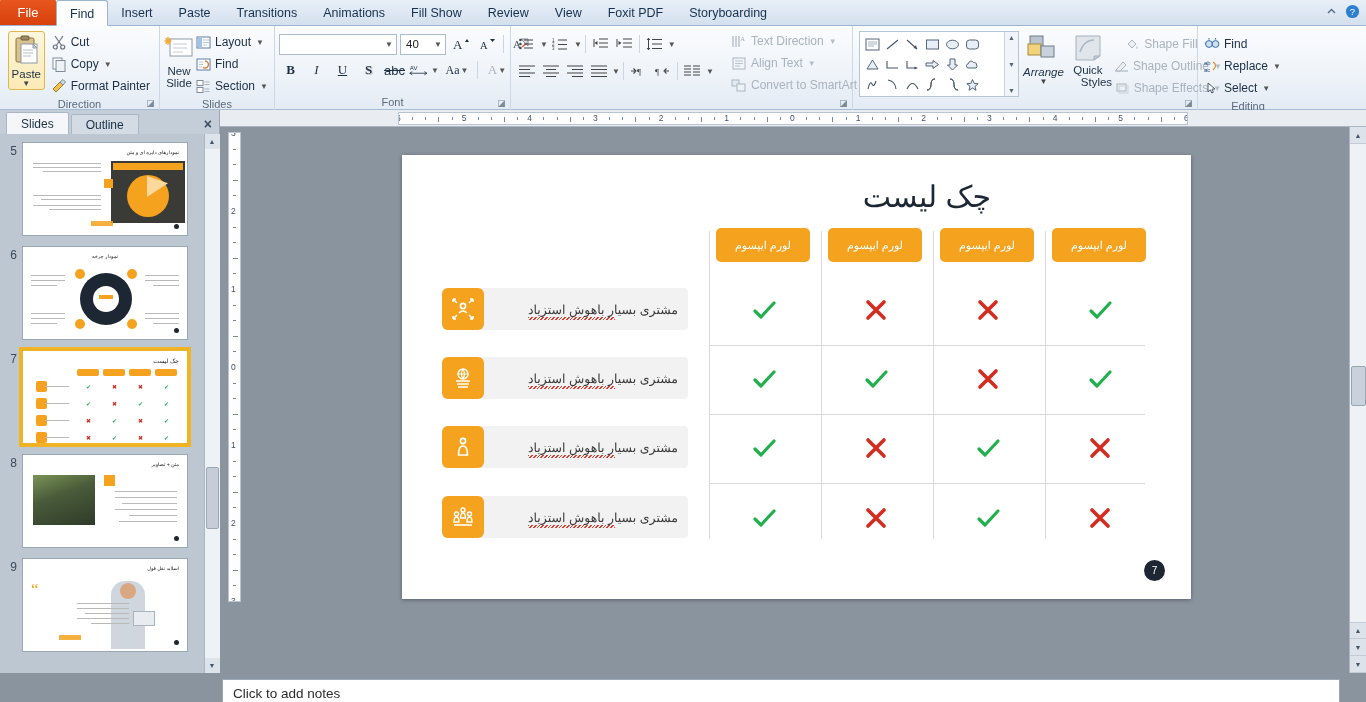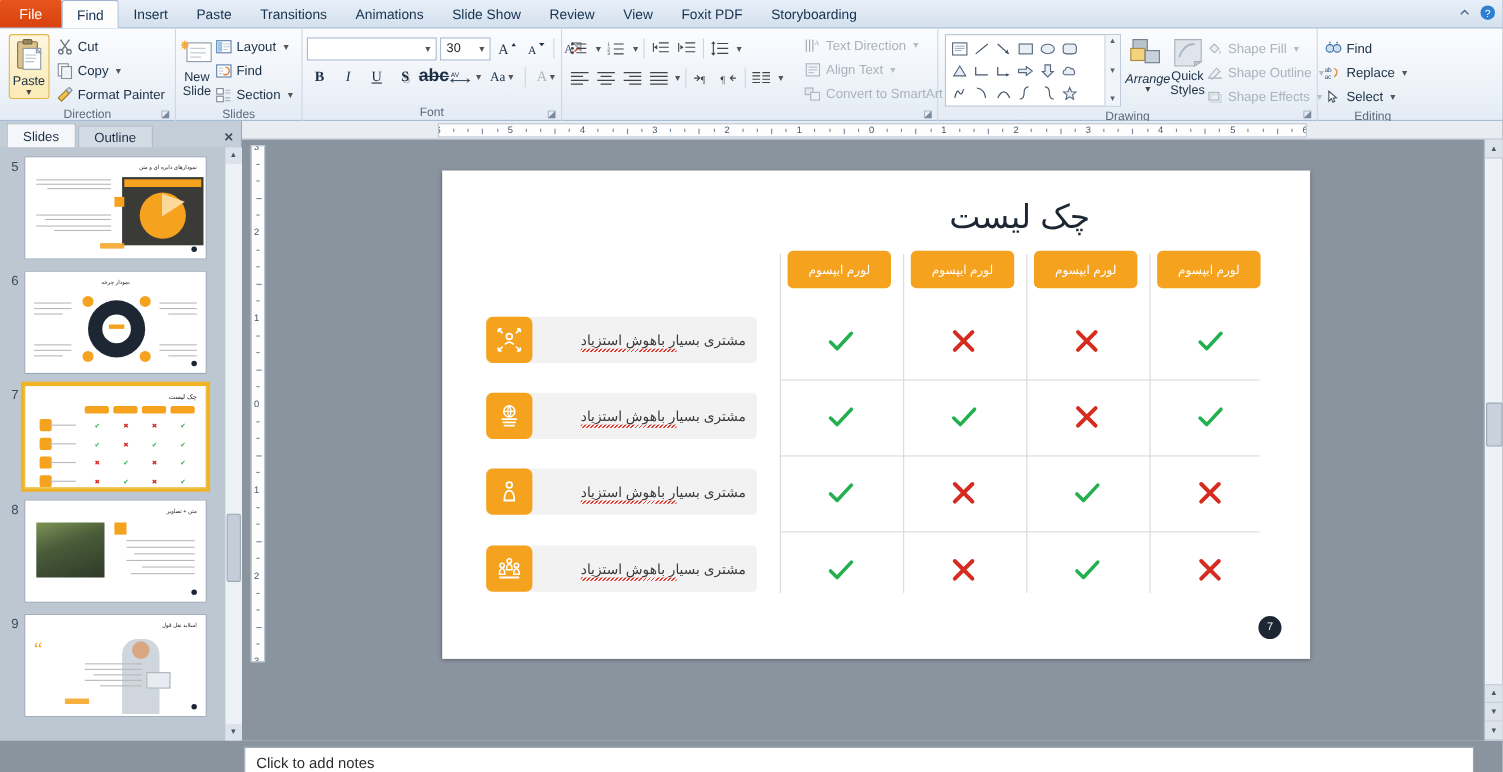--- a/index.html
+++ b/index.html
@@ -279,21 +279,21 @@
 </head>
 <body>
 
 <div class="tabbar">
   <div class="tab-file">File</div>
   <div class="tab active">Find</div>
   <div class="tab">Insert</div>
   <div class="tab">Paste</div>
   <div class="tab">Transitions</div>
   <div class="tab">Animations</div>
-  <div class="tab">Slide Show</div>
+  <div class="tab">Fill Show</div>
   <div class="tab">Review</div>
   <div class="tab">View</div>
   <div class="tab">Foxit PDF</div>
   <div class="tab">Storyboarding</div>
   <div class="tabbar-right">
     <span class="ico">
       <svg width="13" height="13" viewBox="0 0 13 13">
           <path d="M3 8 L6.5 4.5 L10 8" fill="none" stroke="#4d6a8a" stroke-width="1.3"></path>
         </svg>
     </span>
@@ -411,21 +411,21 @@
   </div>
 
   <div class="rgroup" style="width:236px;">
     <div class="rgroup-body" style="flex-direction:column;">
       <div class="fontrow" style="margin-top:3px;">
         <div class="combo" style="width:118px;">
           <span></span>
           <span class="caret-s">▼</span>
         </div>
         <div class="combo" style="width:46px;">
-          <span>30</span>
+          <span>40</span>
           <span class="caret-s">▼</span>
         </div>
         <div class="fbtn">
           <svg width="18" height="16" viewBox="0 0 18 16">
               <text x="1" y="13" font-size="13" font-family="Liberation Serif" fill="#1b2f45">A</text>
               <path d="M13 6 L15 3 L17 6 Z" fill="#1b2f45"></path>
             </svg>
         </div>
         <div class="fbtn">
           <svg width="18" height="16" viewBox="0 0 18 16">
@@ -449,21 +449,21 @@
         <div class="fbtn">
             <i style="font-family:'Liberation Serif',serif;">I</i>
           </div>
         <div class="fbtn">
             <u style="font-family:'Liberation Serif',serif;">U</u>
           </div>
         <div class="fbtn">
             <span style="font-family:'Liberation Serif',serif;text-shadow:1px 1px 0 #bbb;font-weight:bold;">S</span>
           </div>
         <div class="fbtn">
-            <span style="text-decoration:line-through;font-size:16px;font-weight:bold;">abc</span>
+            <span style="text-decoration:line-through;font-size:13px;">abc</span>
           </div>
         <div class="fbtn" style="width:30px;">
           <svg width="26" height="16" viewBox="0 0 26 16">
               <text x="1" y="8" font-size="7.5" font-family="Liberation Sans" fill="#1b2f45">AV</text>
               <path d="M1 12 L22 12 M1 12 L4 10 M1 12 L4 14 M22 12 L19 10 M22 12 L19 14" stroke="#1b2f45" stroke-width="1" fill="none"></path>
             </svg>
           <span class="caret-s">▼</span>
         </div>
         <div class="fbtn" style="width:30px;">
           <span style="font-family:'Liberation Serif',serif;font-size:12px;">Aa</span>
@@ -727,24 +727,24 @@
 
       <div class="bigbtn" style="margin-top:3px;width:48px;">
         <span class="ico">
           <svg width="30" height="28" viewBox="0 0 30 28">
             <path d="M3 2 h24 v20 l-6 4 h-18 Z" fill="#dfe5eb" stroke="#a6b1bc"></path>
             <path d="M21 26 l0 -4 h6 Z" fill="#c3ccd6" stroke="#a6b1bc"></path>
             <path d="M7 18 q4 -12 14 -12" fill="none" stroke="#aeb8c3" stroke-width="1.6"></path>
           </svg>
         </span>
         <span class="lbl">Quick</span>
-        <span class="lbl" style="margin-top:0;">Styles</span>
-      </div>
-
-      <div class="smallcol" style="padding-top:4px;">
+        <span class="lbl" style="margin-top:0;margin-left:17px;">Styles</span>
+      </div>
+
+      <div class="smallcol" style="padding-top:4px;align-items:center;">
         <div class="smallbtn dis">
           <span class="ico">
             <svg width="15" height="14" viewBox="0 0 15 14">
                 <path d="M3 7 L7 3 L11 7 L7 11 Z" fill="#eceff3" stroke="#aab4be"></path>
                 <path d="M12 9 q2 2 0 3 q-2 -1 0 -3" fill="#c9d2db"></path>
               </svg>
           </span>
           <span>Shape Fill</span>
           <span class="caret-s">▼</span>
         </div>
@@ -763,21 +763,20 @@
             <svg width="15" height="14" viewBox="0 0 15 14">
                 <rect x="2" y="3" width="9" height="7" fill="#eceff3" stroke="#aab4be"></rect>
                 <rect x="4" y="5" width="9" height="7" fill="none" stroke="#c9d2db"></rect>
               </svg>
           </span>
           <span>Shape Effects</span>
           <span class="caret-s">▼</span>
         </div>
       </div>
     </div>
-    <div class="rgroup-label">Drawing</div>
     <div class="dialog-launcher">◪</div>
   </div>
 
   <div class="rgroup" style="width:100px;border-right:none;">
     <div class="rgroup-body">
       <div class="smallcol" style="padding-top:4px;">
         <div class="smallbtn">
           <span class="ico">
             <svg width="16" height="14" viewBox="0 0 16 14">
                 <circle cx="5" cy="7" r="3.4" fill="#cfe0f0" stroke="#3a6ea5"></circle>

